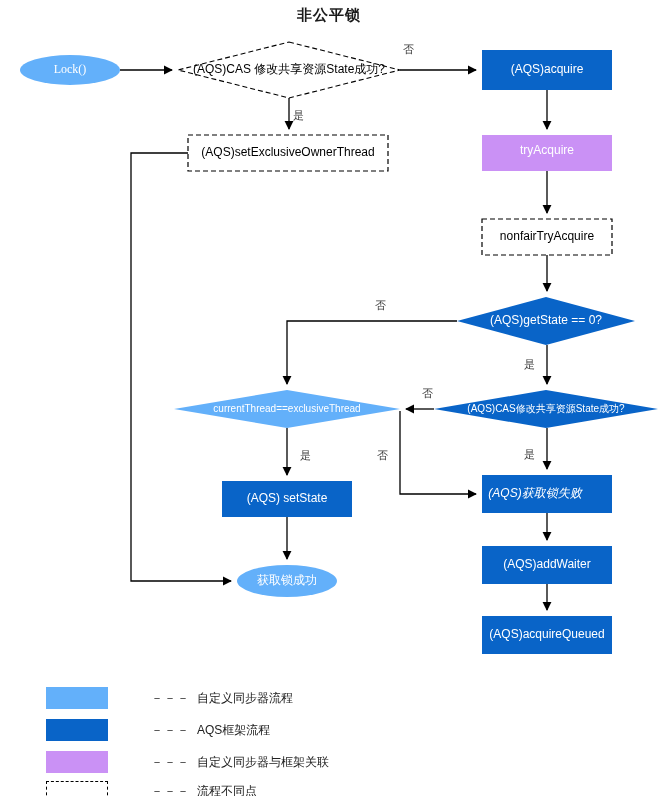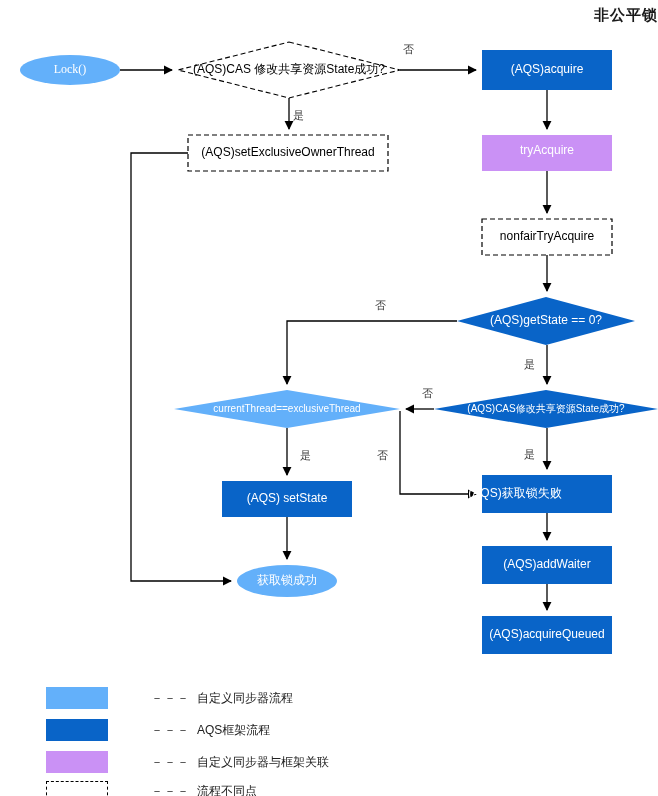--- a/index.html
+++ b/index.html
@@ -40,21 +40,21 @@
   }
   .lbl-white { color: #ffffff; }
   .lbl-black { color: #000000; }
   .fs11 { font-size: 10px; }
   .fs12 { font-size: 12px; }
   .title {
     position: absolute;
     left: 0;
     top: 6px;
     width: 658px;
-    text-align: right;
+    text-align: center;
     font-size: 15px;
     font-weight: bold;
     color: #1a1a1a;
     letter-spacing: 1px;
   }
   .edge-label {
     position: absolute;
     font-size: 11px;
     color: #3c3c3c;
     white-space: nowrap;
@@ -185,21 +185,21 @@
   <div class="node-label lbl-white fs12" style="left:465px; top:312px; width:162px; height:18px;">(AQS)getState == 0?</div>
 
   <div class="node-label lbl-white fs11" style="left:176px; top:401px; width:222px; height:16px;">currentThread==exclusiveThread</div>
 
   <div class="node-label lbl-white fs11" style="left:440px; top:401px; width:212px; height:16px;">(AQS)CAS修改共享资源State成功?</div>
 
   <div class="node-label lbl-white fs12" style="left:222px; top:481px; width:130px; height:36px;">(AQS) setState</div>
 
   <div class="node-label lbl-white fs12" style="left:237px; top:566px; width:100px; height:30px;">获取锁成功</div>
 
-  <div class="node-label lbl-white fs12" style="left:462px; top:475px; width:106px; height:38px;">(AQS)获取锁失败</div>
+  <div class="node-label lbl-white fs12" style="left:482px; top:475px; width:106px; height:38px;font-style:italic;">(AQS)获取锁失败</div>
 
   <div class="node-label lbl-white fs12" style="left:482px; top:546px; width:130px; height:38px;">(AQS)addWaiter</div>
 
   <div class="node-label lbl-white fs12" style="left:482px; top:616px; width:130px; height:38px;">(AQS)acquireQueued</div>
 
   <div class="edge-label" style="left:403px; top:42px;">否</div>
 
   <div class="edge-label" style="left:293px; top:108px;">是</div>
 
   <div class="edge-label" style="left:375px; top:298px;">否</div>

